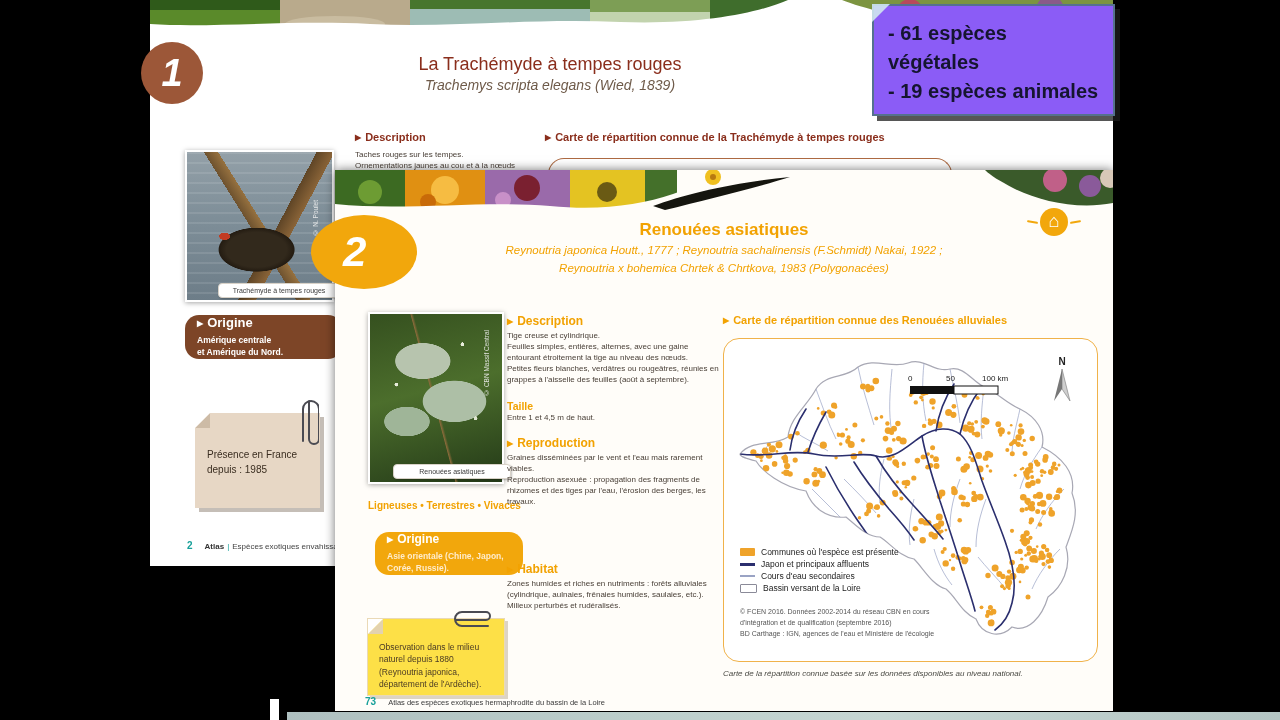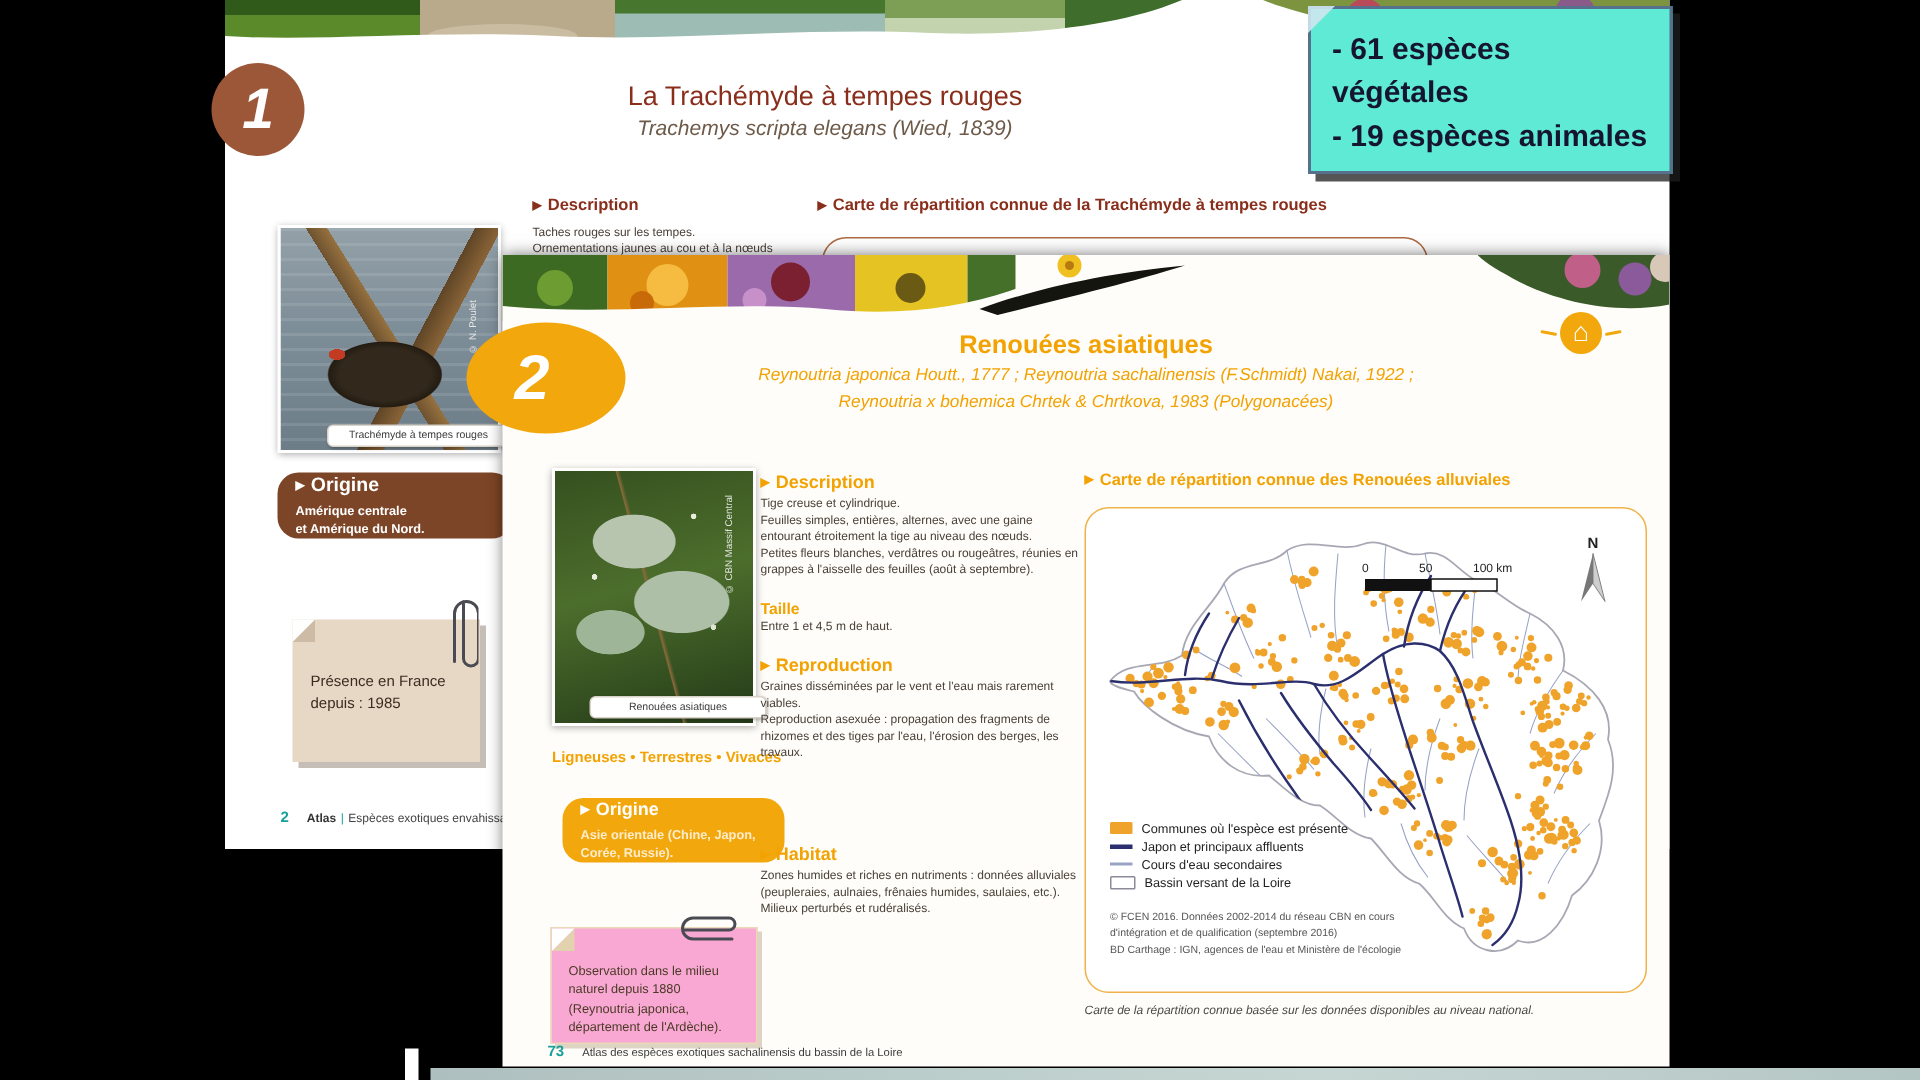--- a/index.html
+++ b/index.html
@@ -84,21 +84,21 @@
       radial-gradient(ellipse 46px 30px at 64% 52%, #adbfa6 0 68%, transparent 70%),
       radial-gradient(ellipse 34px 22px at 28% 64%, #9fb598 0 66%, transparent 68%),
       linear-gradient(75deg, transparent 48%, #8a6a3a 48.5%, transparent 50%),
       linear-gradient(165deg,#35501f,#4c6e2c 45%,#243a18);}
   #caption2{left:58px;top:294px;width:108px;}
   #credit2{left:148px;top:160px;}
   #tags2{left:33px;top:330px;font-size:10px;font-weight:bold;color:#f2a202;}
   #origine2{left:40px;top:362px;width:124px;background:#f2a70c;}
   #origine2 .org-h{font-size:12px;}
   #origine2 .org-t{color:#ffeccb;}
-  #note2{left:32px;top:448px;width:138px;height:78px;background:#f9a8d4;
+  #note2{left:32px;top:448px;width:138px;height:78px;background:#fde047;
          border:1px solid #ead9b6;box-shadow:3px 3px 0 rgba(120,90,40,.25);}
   #note2 .note-text{position:absolute;left:11px;top:22px;width:118px;
          font-size:8.5px;color:#4a3a24;line-height:1.45;}
   .mid{left:172px;width:212px;}
   #t-taille{font-size:10.5px;color:#f2a202;font-weight:bold;}
   .mapcol-h{left:388px;top:144px;width:380px;font-size:11px;}
   #mapbox{left:388px;top:168px;width:375px;height:324px;border:1.5px solid #f0b24a;
           border-radius:16px;background:#fff;box-sizing:border-box;}
   #legend{left:16px;top:206px;}
   .legend-row{display:flex;align-items:center;gap:6px;margin:2px 0;}
@@ -107,21 +107,21 @@
   .sw-loire{height:3px;background:#2b2f6e;}
   .sw-sec{height:1.5px;background:#9aa3c4;}
   .sw-basin{height:7px;background:#fff;border:1px solid #8a8a98;border-radius:1px;}
   .legend-label{font-size:8.5px;color:#222;}
   #credits{left:16px;top:268px;font-size:7px;color:#555;line-height:1.55;}
   #mapcaption{left:388px;top:499px;font-size:8px;font-style:italic;color:#4a4a44;}
   #footer2{left:30px;top:526px;}
   #footer2 .f-rest{font-size:7.5px;color:#3a3a3a;}
 
   
-  #callout{left:872px;top:4px;width:243px;height:112px;background:#5eead4;
+  #callout{left:872px;top:4px;width:243px;height:112px;background:#8b5cf6;
      border:2px solid #55718e;box-shadow:5px 5px 0 rgba(30,30,30,.75);box-sizing:border-box;
      padding:13px 14px;color:#151530;font-size:20px;font-weight:600;line-height:1.45;}
   #callout-fold{position:absolute;left:-2px;top:-2px;width:0;height:0;
      border-top:18px solid #cfe7f0;border-right:18px solid transparent;opacity:.9;}
   #white-sliver{left:270px;top:699px;width:9px;height:21px;background:#fff;}
   #bottom-bar{left:287px;top:712px;width:993px;height:8px;
      background:linear-gradient(90deg,#aebfbf 0%,#bccecb 35%,#c6d6d3 60%,#b4c6c4 100%);}
 </style>
 </head>
 <body>
@@ -256,21 +256,21 @@
   </div>
   <div class="abs mid" id="t-taille" style="top:230px">Taille</div>
   <div class="abs mid body-txt" style="top:242px">Entre 1 et 4,5 m de haut.</div>
   <div class="abs mid h-orange arrow" style="top:266px">Reproduction</div>
   <div class="abs mid body-txt" style="top:282px">
     <div>Graines disséminées par le vent et l'eau mais rarement viables.</div>
     <div>Reproduction asexuée : propagation des fragments de rhizomes et des tiges par l'eau, l'érosion des berges, les travaux.</div>
   </div>
   <div class="abs mid h-orange arrow" style="top:392px">Habitat</div>
   <div class="abs mid body-txt" style="top:408px">
-    <div>Zones humides et riches en nutriments : données alluviales (peupleraies, aulnaies, frênaies humides, saulaies, etc.).</div>
+    <div>Zones humides et riches en nutriments : forêts alluviales (cylindrique, aulnaies, frênaies humides, saulaies, etc.).</div>
     <div>Milieux perturbés et rudéralisés.</div>
   </div>
 
   <div class="abs h-orange arrow mapcol-h">Carte de répartition connue des Renouées alluviales</div>
 
   <div id="mapbox" class="abs">
     <svg id="mapsvg" width="372" height="321" viewBox="0 0 372 321">
       <defs>
         <clipPath id="basin">
             <path d="M16 115 C 28 100, 48 108, 64 98 C 66 78, 84 66, 92 50 C 102 34, 122 40, 134 28 C 150 18, 168 30, 184 24 C 200 18, 210 34, 226 30 C 240 27, 248 42, 260 48 C 274 54, 282 64, 296 70 C 312 78, 322 92, 318 108 C 338 118, 352 134, 348 154 C 356 174, 348 192, 342 208 C 348 228, 338 248, 324 258 C 318 278, 304 294, 288 288 C 276 300, 258 296, 252 280 C 238 274, 232 258, 222 250 C 208 246, 200 230, 190 220 C 176 218, 166 204, 156 198 C 142 198, 130 184, 122 178 C 102 180, 88 168, 82 152 C 58 148, 38 132, 32 122 C 24 120, 16 118, 16 115 Z"></path>
@@ -697,21 +697,21 @@
     <div id="credits" class="abs">
       <div>© FCEN 2016. Données 2002-2014 du réseau CBN en cours</div>
       <div>d'intégration et de qualification (septembre 2016)</div>
       <div>BD Carthage : IGN, agences de l'eau et Ministère de l'écologie</div>
     </div>
   </div>
 
   <div id="mapcaption" class="abs">Carte de la répartition connue basée sur les données disponibles au niveau national.</div>
 
   <div id="footer2" class="abs footer">
-    <span class="f-num">73</span><span class="f-rest">Atlas des espèces exotiques sachalinensis du bassin de la Loire</span>
+    <span class="f-num">73</span><span class="f-rest">Atlas des espèces exotiques hermaphrodite du bassin de la Loire</span>
   </div>
 </div>
 
 <div id="callout" class="abs">
   <div id="callout-fold"></div>
   <div>- 61 espèces végétales</div>
   <div>- 19 espèces animales</div>
 </div>
 
 <div id="white-sliver" class="abs"></div>

